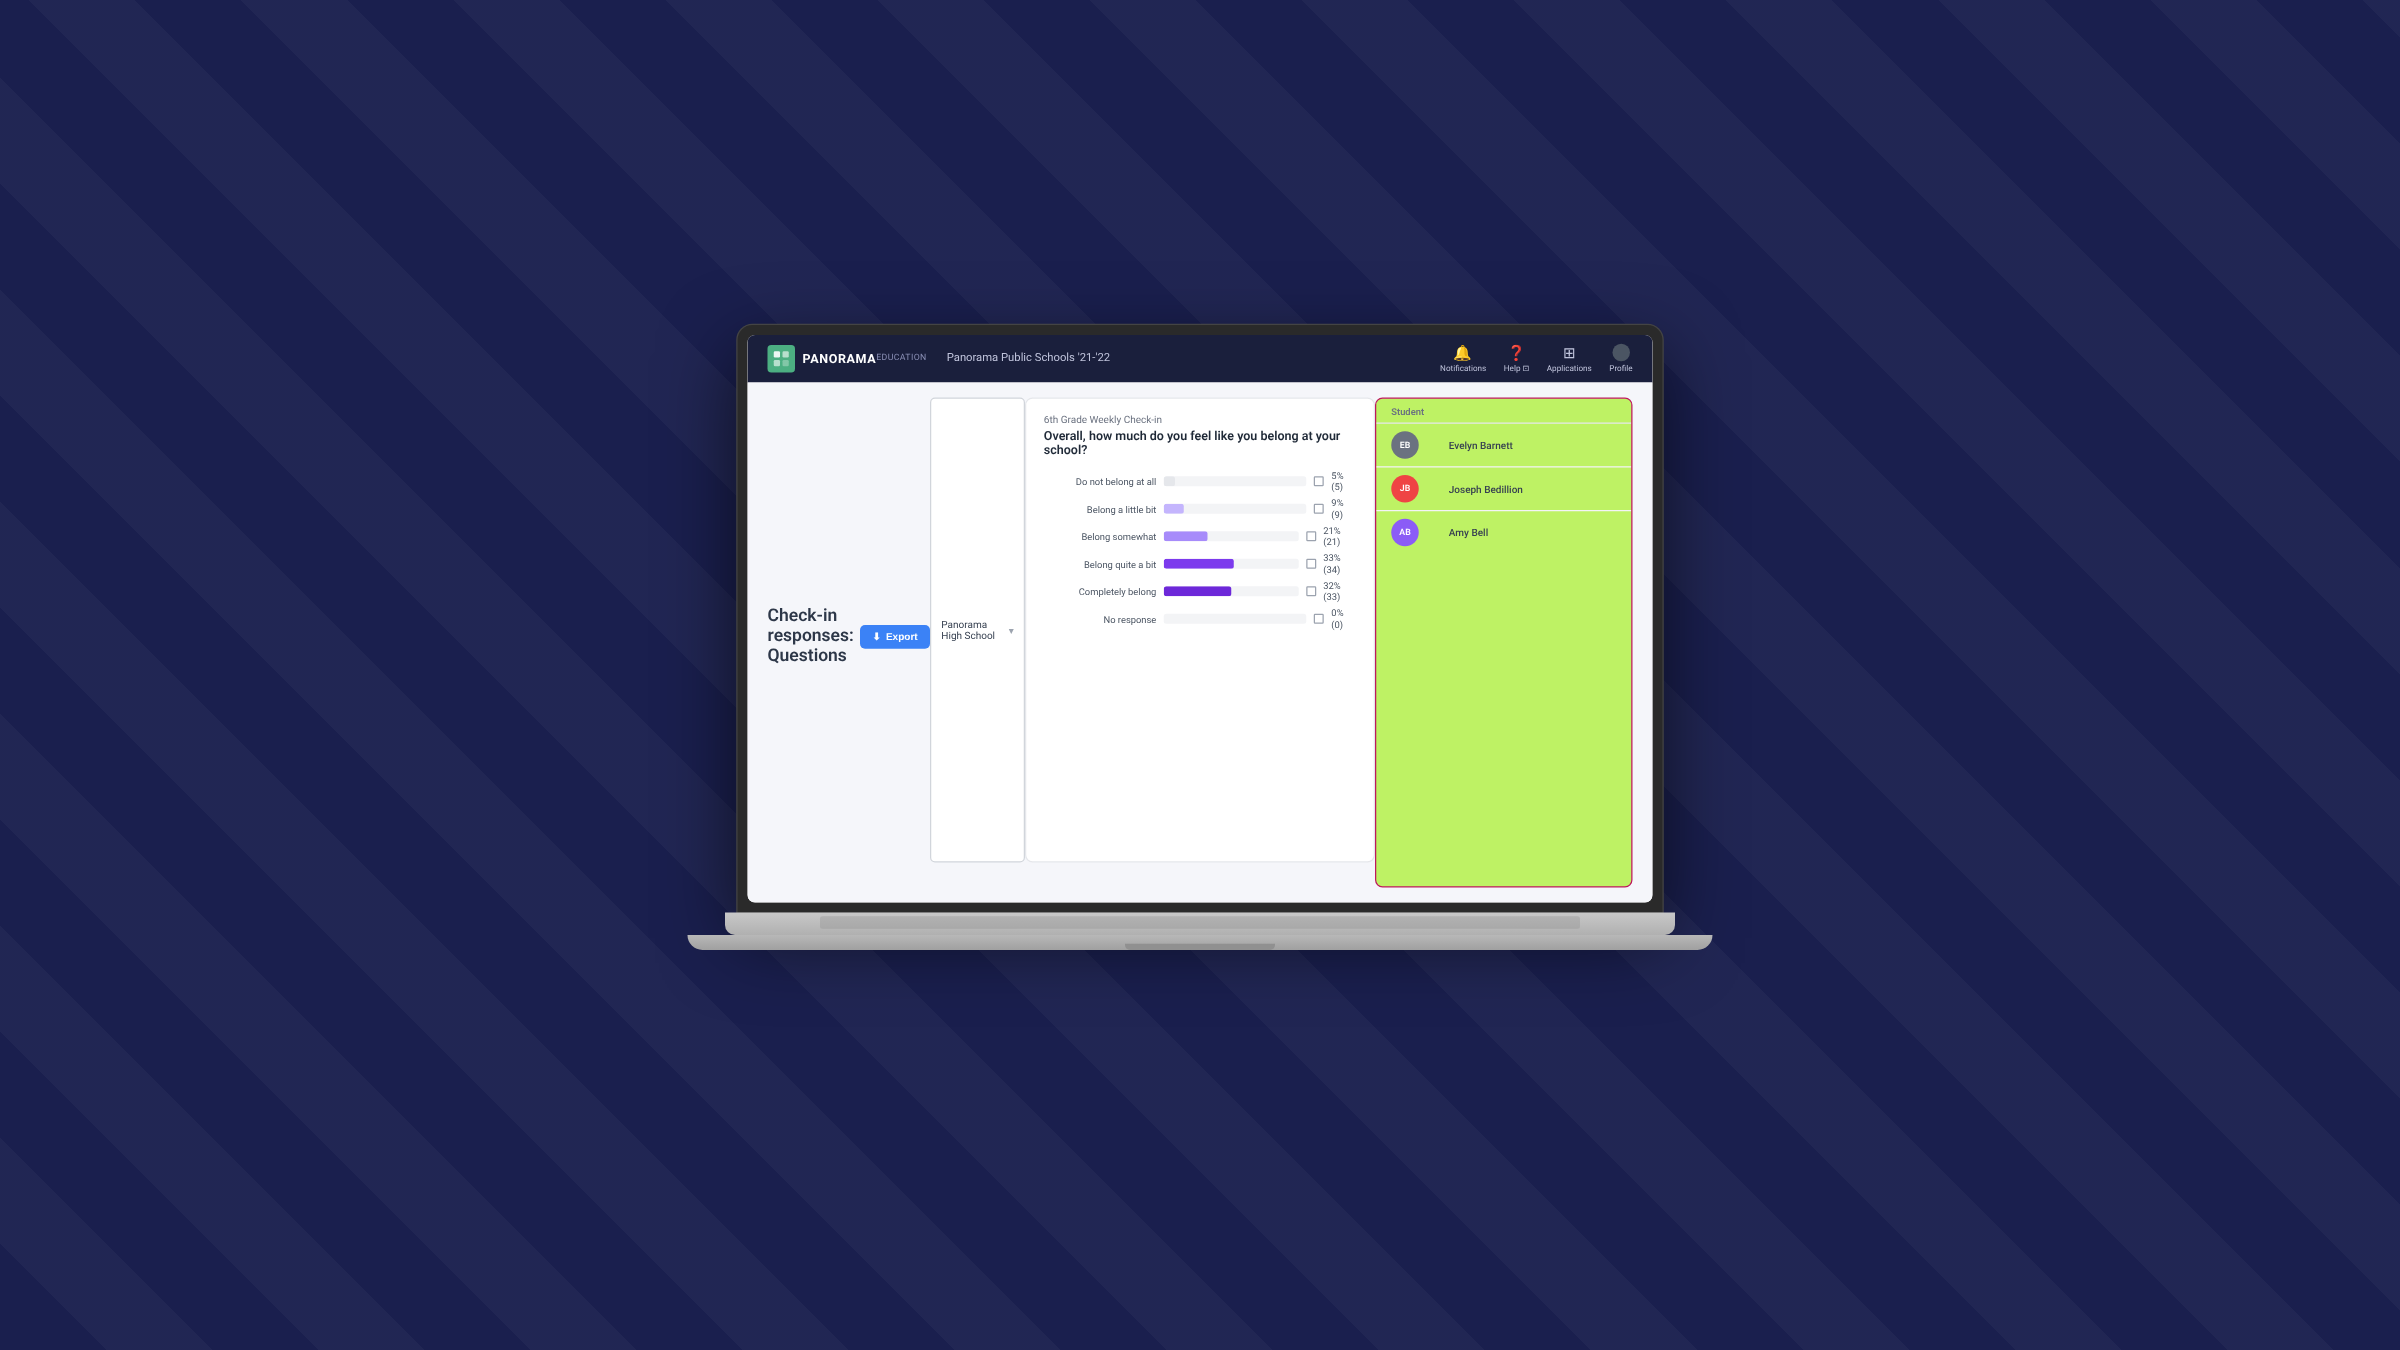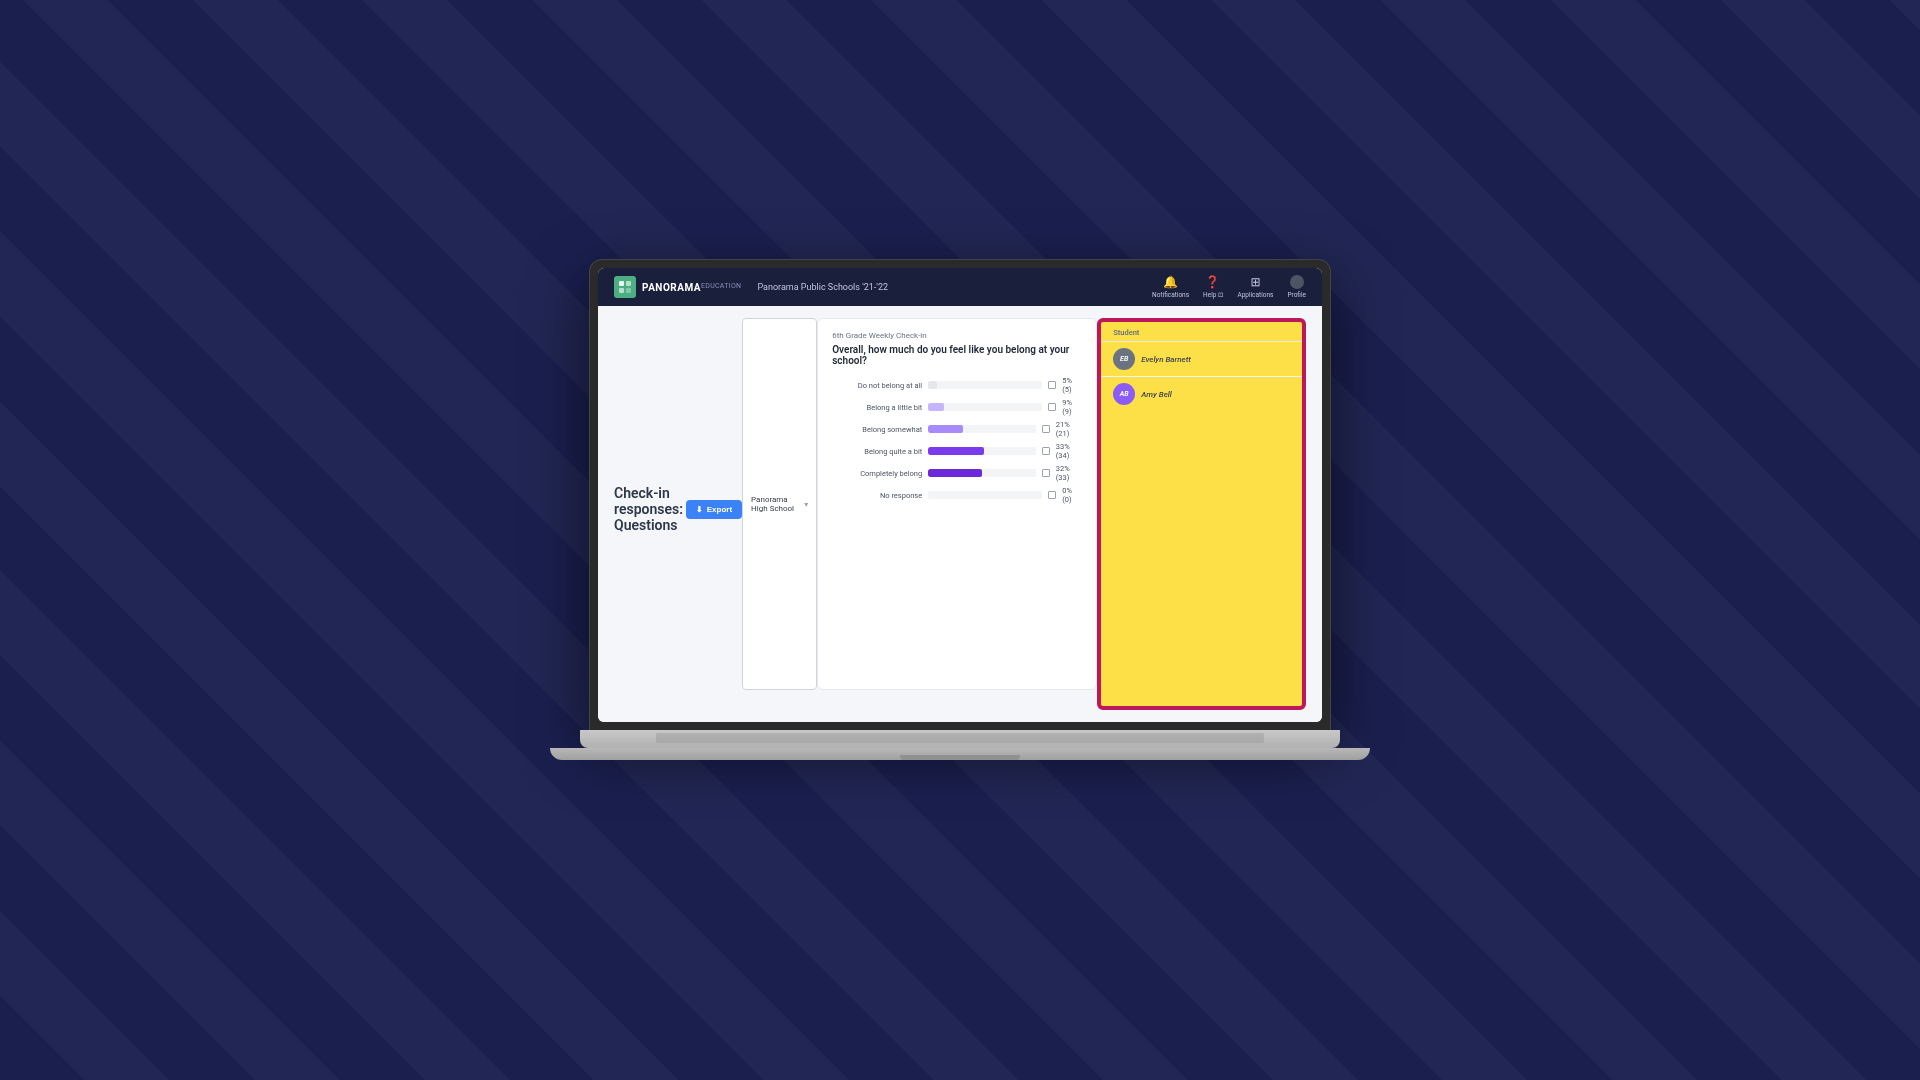--- a/index.html
+++ b/index.html
@@ -257,23 +257,23 @@
       flex-shrink: 0;
     }
 
     .response-pct {
       font-size: 7.5px;
       color: #4b5563;
     }
 
     
     .student-table {
-      background: #fde047;
+      background: #bef264;
       border-radius: 6px;
-      border: 4px solid #be185d;
+      border: 1px solid #be185d;
       overflow: hidden;
     }
 
     .table-header {
       display: flex;
       align-items: flex-end;
       padding: 6px 12px 4px;
       border-bottom: 1px solid #e5e7eb;
     }
 
@@ -308,24 +308,23 @@
       border-bottom: 1px solid #f3f4f6;
     }
 
     .student-row:last-child {
       border-bottom: none;
     }
 
     .student-info {
       display: flex;
       align-items: center;
-      gap: 6px;
+      gap: 24px;
       width: 180px;
       flex-shrink: 0;
-      font-style: italic;
     }
 
     .student-name {
       font-size: 8px;
       color: #374151;
       font-weight: 500;
     }
 
     .response-squares {
       display: flex;
@@ -528,20 +527,33 @@
                 <div class="response-squares">
                   <div class="response-square" style="background: rgb(76, 29, 149);"></div>
                   <div class="response-square" style="background: rgb(55, 48, 163);"></div>
                   <div class="response-square" style="background: rgb(196, 181, 253);"></div>
                   <div class="response-square" style="background: rgb(221, 214, 254);"></div>
                   <div class="response-square" style="background: rgb(237, 233, 254);"></div>
                 </div>
               </div>
               <div class="student-row">
                 <div class="student-info">
+                  <div class="avatar-circle" style="background: rgb(239, 68, 68);">JB</div>
+                  <span class="student-name">Joseph Bedillion</span>
+                </div>
+                <div class="response-squares">
+                  <div class="response-square" style="background: rgb(76, 29, 149);"></div>
+                  <div class="response-square" style="background: rgb(196, 181, 253);"></div>
+                  <div class="response-square" style="background: rgb(167, 139, 250);"></div>
+                  <div class="response-square" style="background: rgb(124, 58, 237);"></div>
+                  <div class="response-square" style="background: rgb(139, 92, 246);"></div>
+                </div>
+              </div>
+              <div class="student-row">
+                <div class="student-info">
                   <div class="avatar-circle" style="background: rgb(139, 92, 246);">AB</div>
                   <span class="student-name">Amy Bell</span>
                 </div>
                 <div class="response-squares">
                   <div class="response-square" style="background: rgb(76, 29, 149);"></div>
                   <div class="response-square" style="background: rgb(196, 181, 253);"></div>
                   <div class="response-square" style="background: rgb(167, 139, 250);"></div>
                   <div class="response-square" style="background: rgb(124, 58, 237);"></div>
                   <div class="response-square" style="background: rgb(237, 233, 254);"></div>
                 </div>

